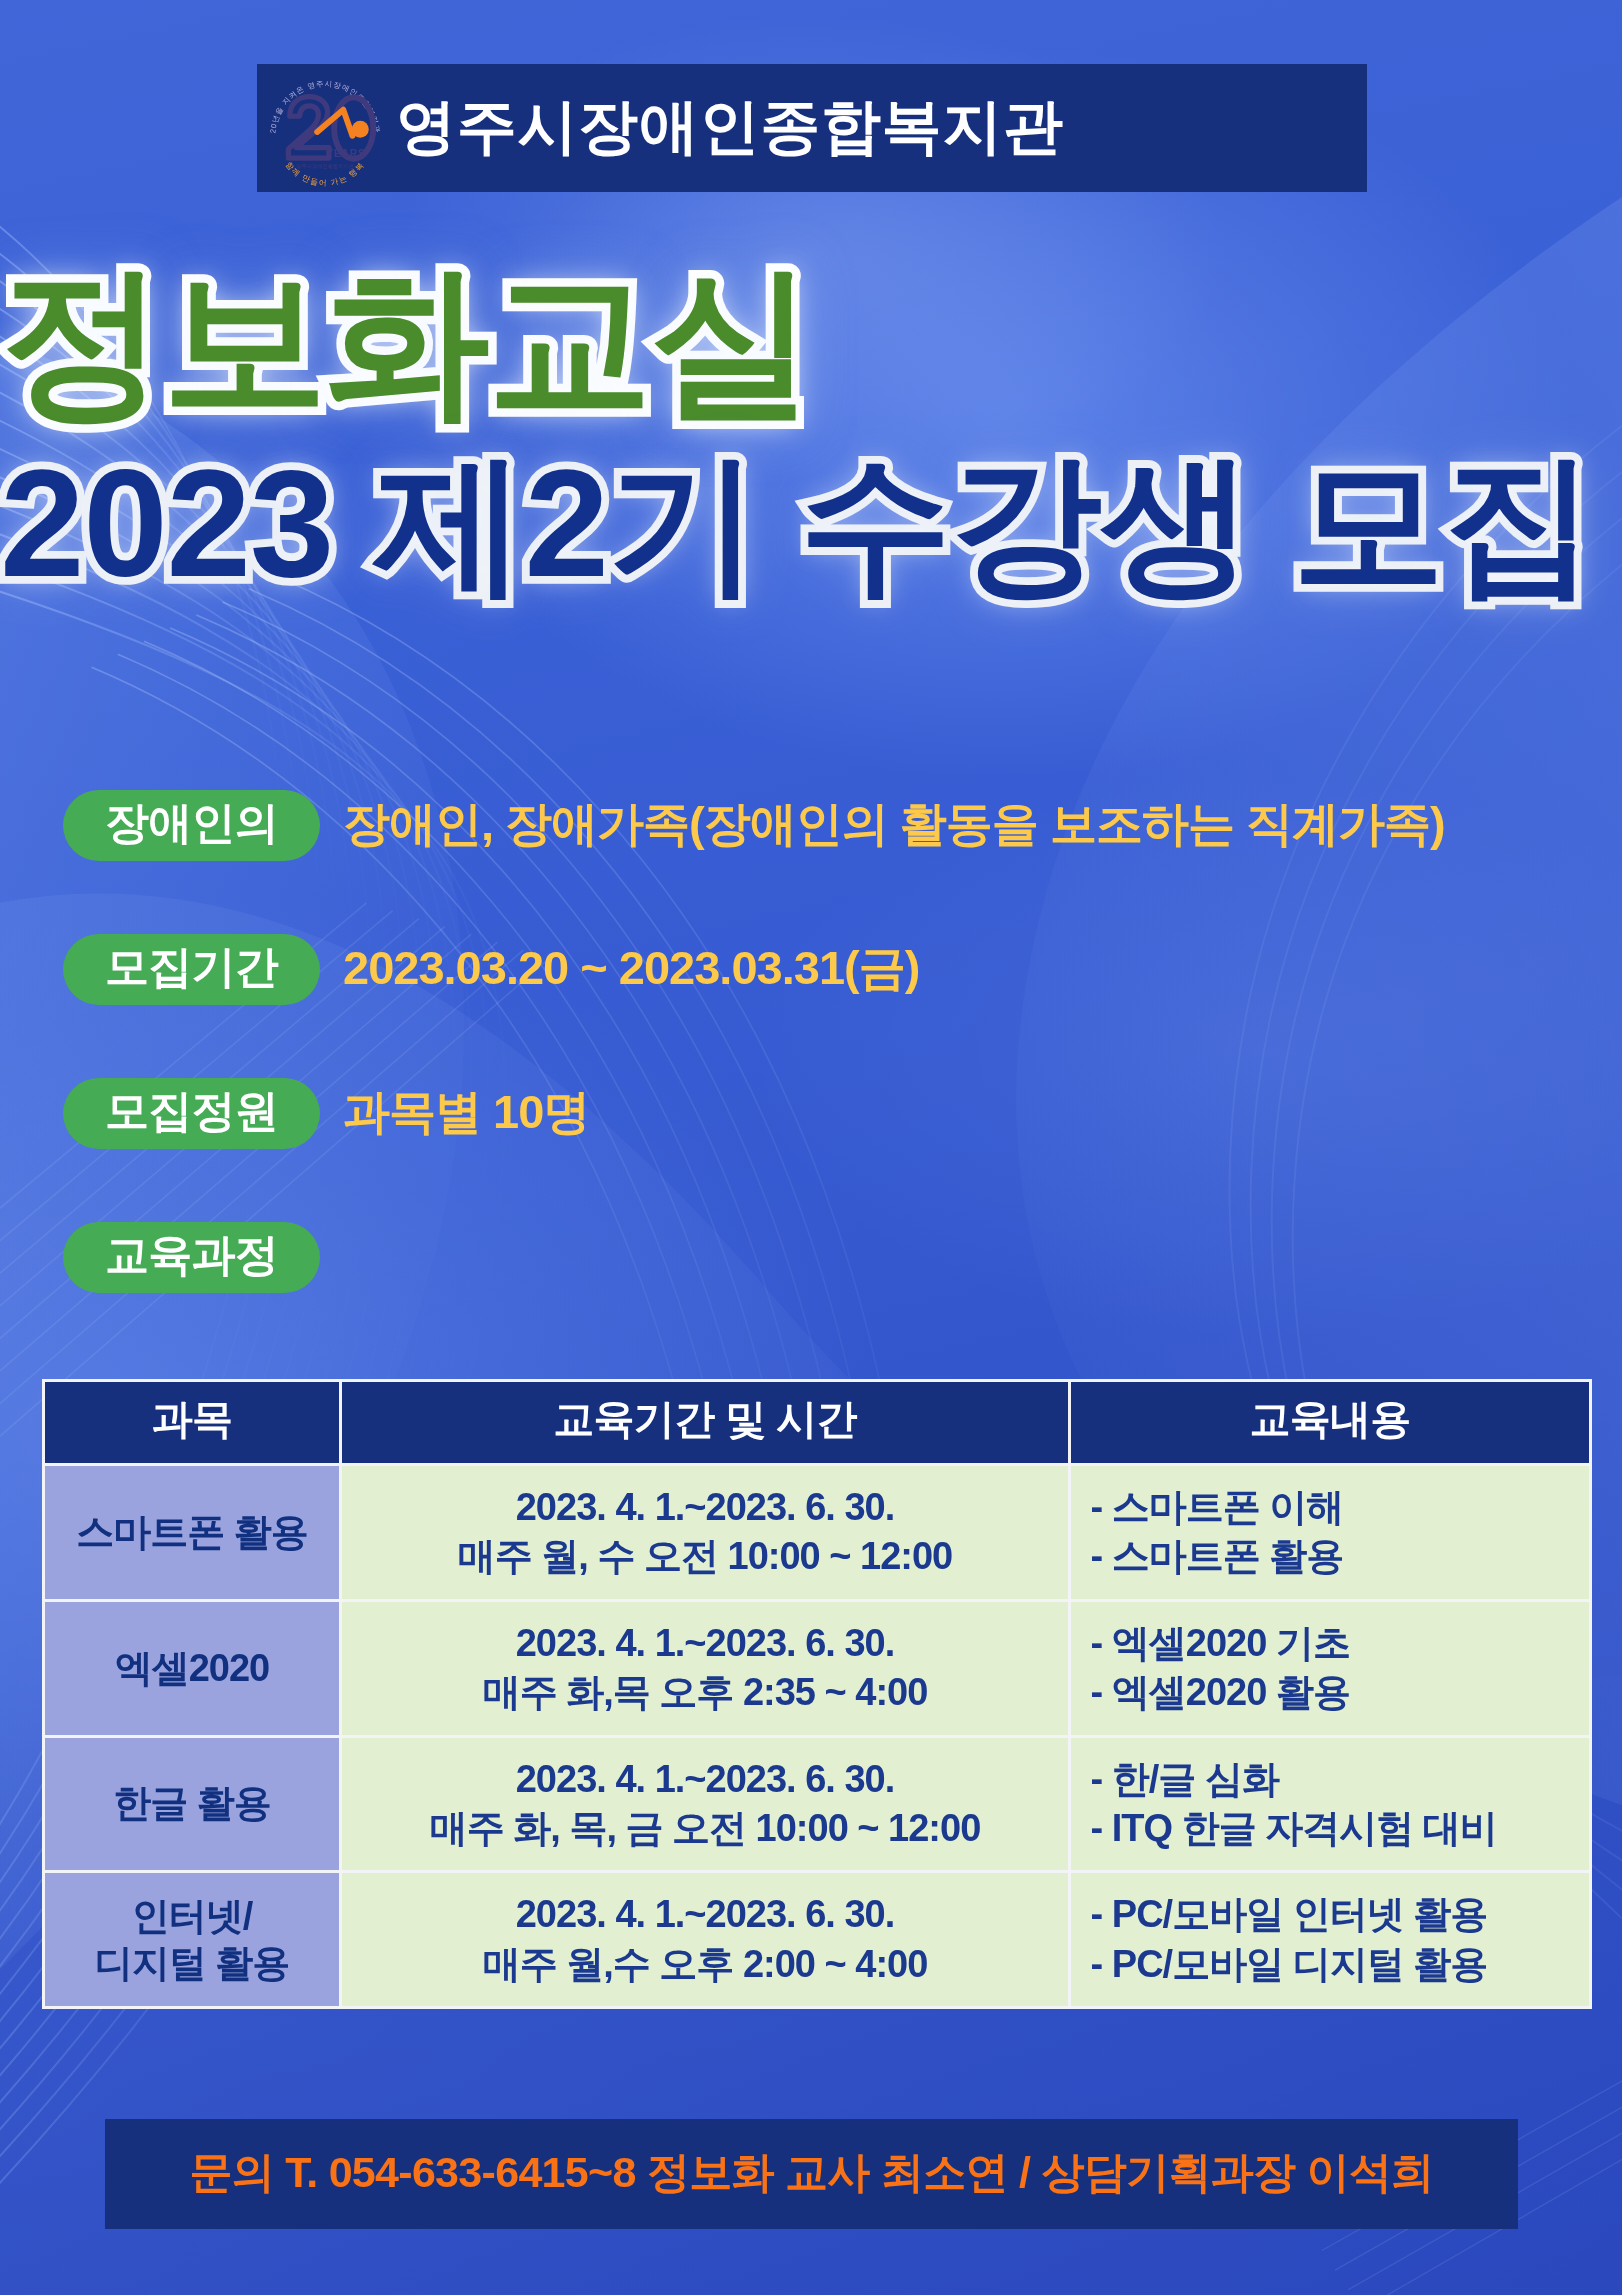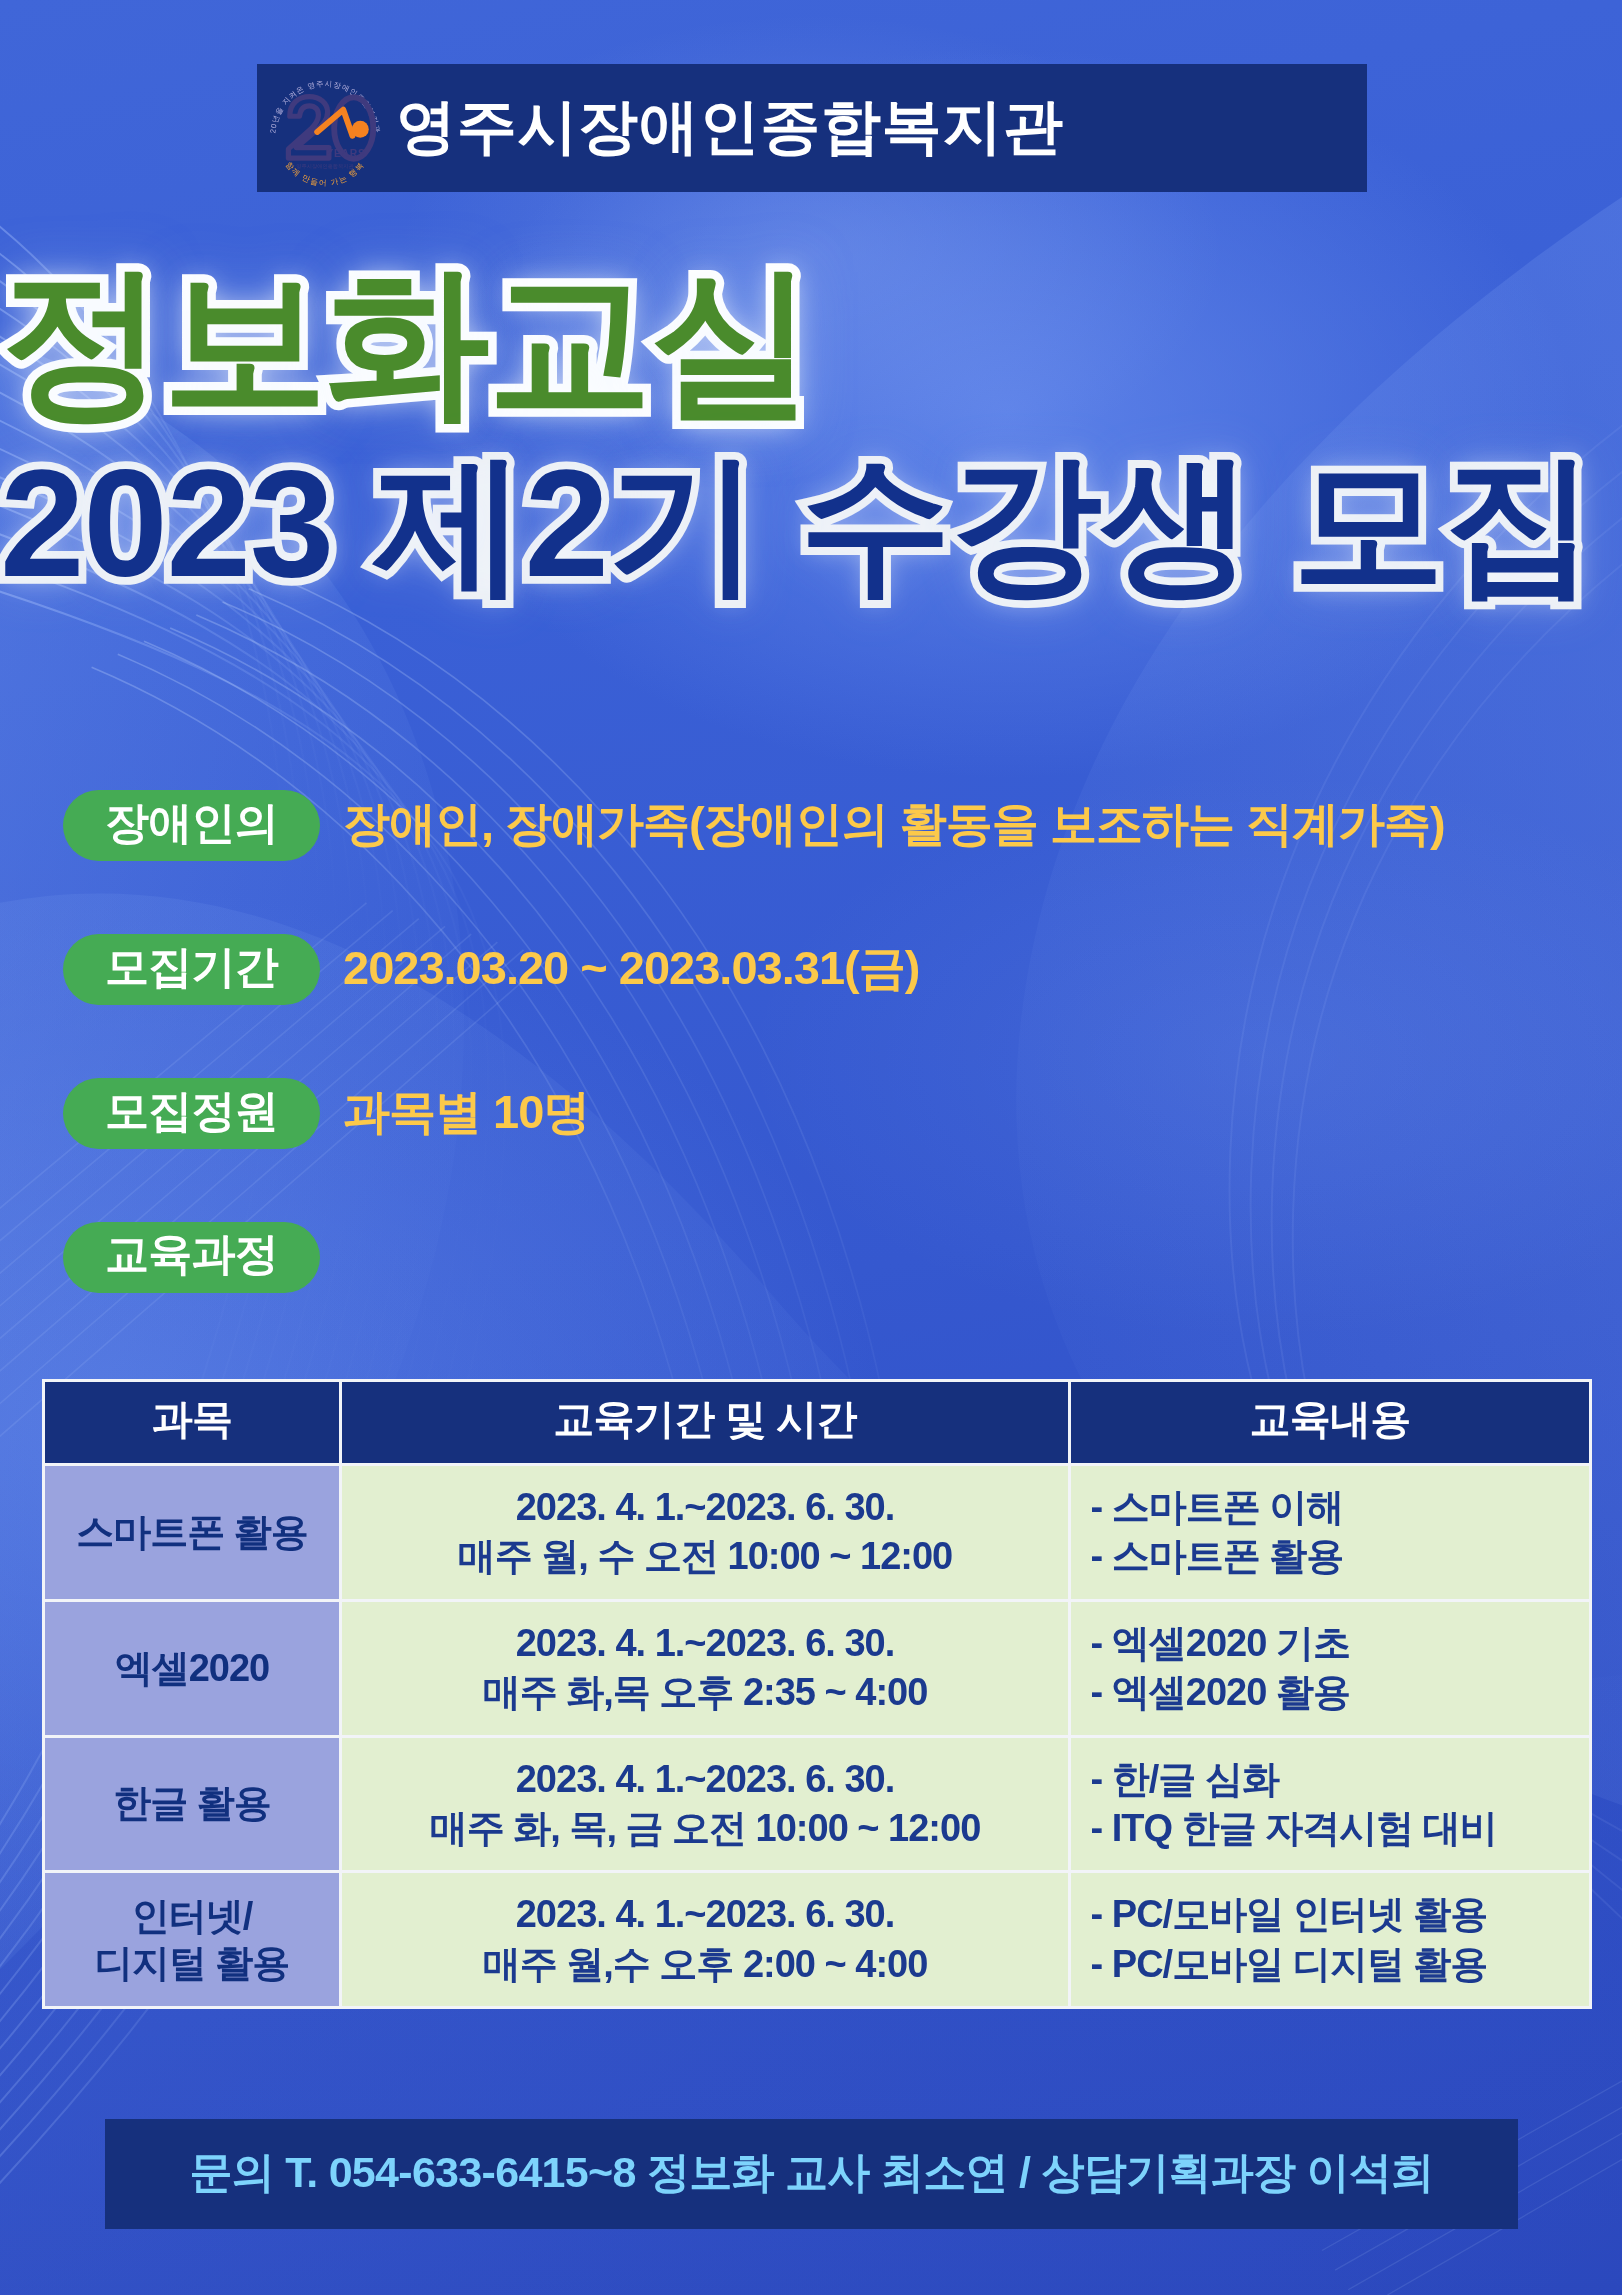--- a/index.html
+++ b/index.html
@@ -141,21 +141,21 @@
   .info-value {
     margin-left: 23px;
     color: #fcc94a;
     font-size: 47px;
     font-weight: 700;
     letter-spacing: -1px;
     white-space: nowrap;
     line-height: 1;
     padding-bottom: 3.9px;
   }
-  .info-row.single { margin-bottom: 56px; font-family: Liberation Serif, serif; }
+  .info-row.single { margin-bottom: 56px; }
 
   
   .table-wrap {
     position: absolute;
     left: 42px;
     top: 1379px;
     width: 1539px;
     z-index: 6;
   }
   table.courses {
@@ -214,21 +214,21 @@
     top: 2119px;
     width: 1413px;
     height: 110px;
     background: #16307d;
     display: flex;
     align-items: center;
     justify-content: center;
     z-index: 6;
   }
   .footer-text {
-    color: #7dd3fc;
+    color: #f97316;
     font-size: 43px;
     font-weight: 700;
     letter-spacing: -0.7px;
     white-space: nowrap;
     line-height: 1;
     padding-bottom: 3.9px;
   }
 </style>
 </head>
 <body>

